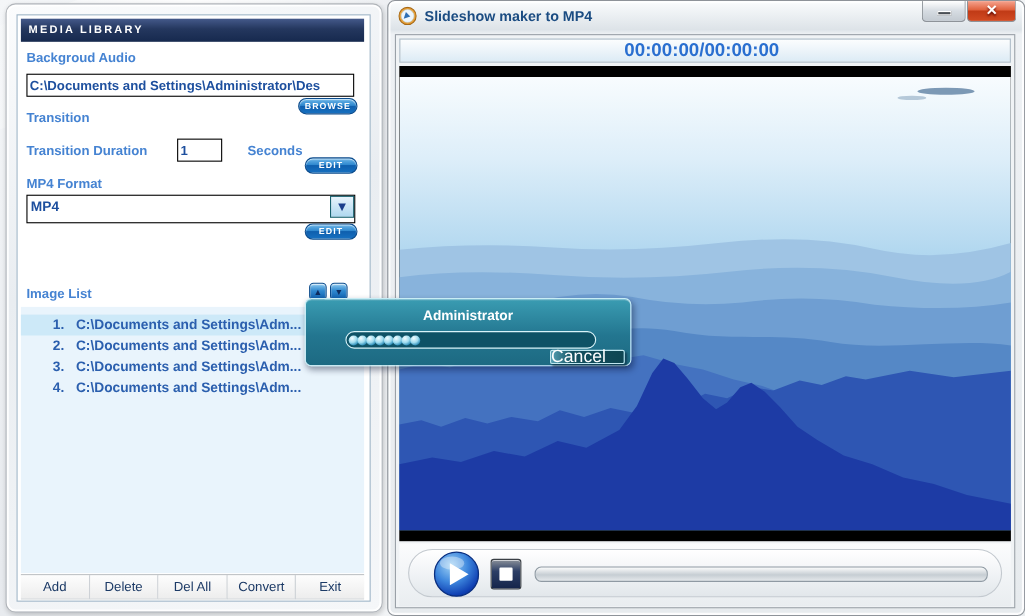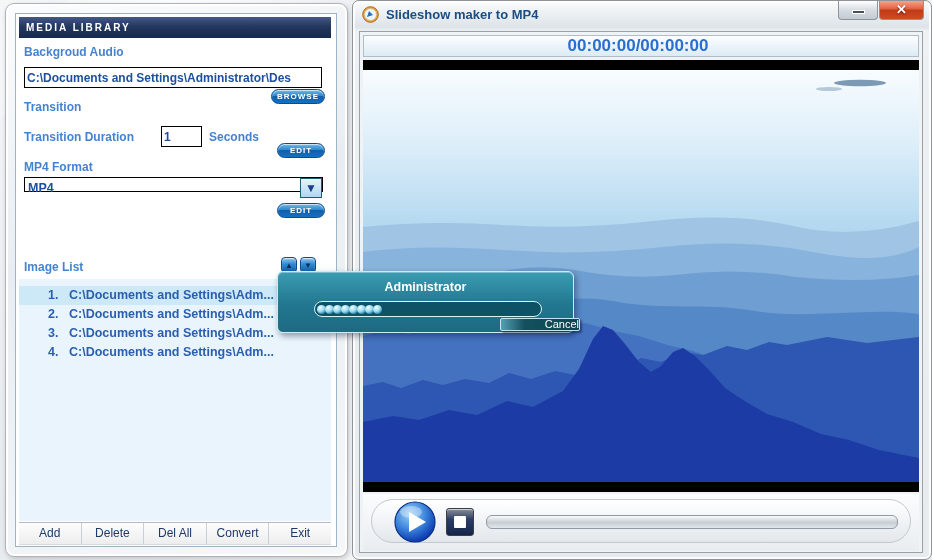--- a/index.html
+++ b/index.html
@@ -36,21 +36,21 @@
     color:#fff;font-size:8px;font-weight:bold;letter-spacing:1px;
     text-align:center;line-height:14px;box-sizing:border-box;
     box-shadow:inset 0 1px 1px rgba(255,255,255,.7);cursor:pointer;margin-top:44px;
   }
   .txt-input{
     position:absolute;border:1px solid #000;background:#fff;
     font-family:"Liberation Sans",sans-serif;font-size:12px;font-weight:bold;color:#1d4f9e;
     padding:0 2px;box-sizing:border-box;
   }
   .dropdown{
-    position:absolute;left:8px;top:163px;width:299px;height:15px;
+    position:absolute;left:8px;top:163px;width:299px;height:26px;
     border:1px solid #000;background:#fff;box-sizing:border-box;
   }
   .dd-value{font-size:12.5px;font-weight:bold;color:#1d4f9e;line-height:20px;padding-left:3px;}
   .dd-arrow-box{
     position:absolute;right:0;top:0;width:22px;height:20px;box-sizing:border-box;
     border:1px solid #17616f;background:linear-gradient(#e8f4fc,#aed7ef);
     text-align:center;line-height:18px;font-size:12px;color:#1a3e8c;cursor:pointer;
   }
   .spin-btn{
     position:absolute;width:16px;height:16px;border-radius:4px;box-sizing:border-box;
@@ -139,24 +139,24 @@
   .dlg-bar{
     position:absolute;left:36px;top:29px;width:228px;height:16px;box-sizing:border-box;
     border:1px solid #d8f3f9;border-radius:8px;background:#0e5266;
     display:flex;align-items:center;padding-left:2px;gap:0;
   }
   .ball{
     width:9px;height:9px;border-radius:50%;flex:0 0 auto;margin-right:-1px;
     background:radial-gradient(circle at 35% 28%,#f2fcff,#9fdcef 45%,#2f8fba 75%,#0c5a80);
   }
   .dlg-cancel{
-    position:absolute;left:222px;top:46px;width:80px;height:13px;cursor:pointer;
+    position:absolute;left:222px;top:46px;width:68px;height:13px;cursor:pointer;
     box-sizing:border-box;border:1px solid #bfe6ef;border-radius:2px;
     background:linear-gradient(90deg,#55a0b4,#14505f 30%,#0e4552);
-    color:#fff;font-size:11px;line-height:11px;text-align:right;
+    color:#fff;font-size:16px;line-height:11px;text-align:left;
     box-shadow:2px 2px 2px rgba(0,20,40,.45);
   }
 </style>
 </head>
 <body>
 
 <div class="streak" id="streak1"></div>
 <div class="streak" id="streak2"></div>
 
 <div class="left-glass">
@@ -167,21 +167,21 @@
     <div class="fld-label" style="left:8px;top:31px;">Backgroud Audio</div>
     <div class="pill-btn" style="right:11px;top:31px;width:54px;">BROWSE</div>
 
     <input class="txt-input" style="left: 8px; top: 53px; width: 298px; height: 21px;" value="C:\Documents and Settings\Administrator\Des">
 
     <div class="fld-label" style="left:8px;top:86px;">Transition</div>
     <div class="pill-btn" style="right:11px;top:85px;width:48px;">EDIT</div>
 
     <div class="fld-label" style="left:8px;top:116px;">Transition Duration</div>
     <input class="txt-input" style="left: 145px; top: 112px; width: 41px; height: 21px;" value="1">
-    <div class="fld-label" style="left:193px;top:116px;text-align:right;">Seconds</div>
+    <div class="fld-label" style="left:209px;top:116px;text-align:right;">Seconds</div>
 
     <div class="fld-label" style="left:8px;top:146px;">MP4 Format</div>
     <div class="pill-btn" style="right:11px;top:145px;width:48px;">EDIT</div>
 
     <div class="dropdown">
       <div class="dd-value">MP4</div>
       <div class="dd-arrow-box">▼</div>
     </div>
 
     <div class="fld-label" style="left:8px;top:246px;">Image List</div>

